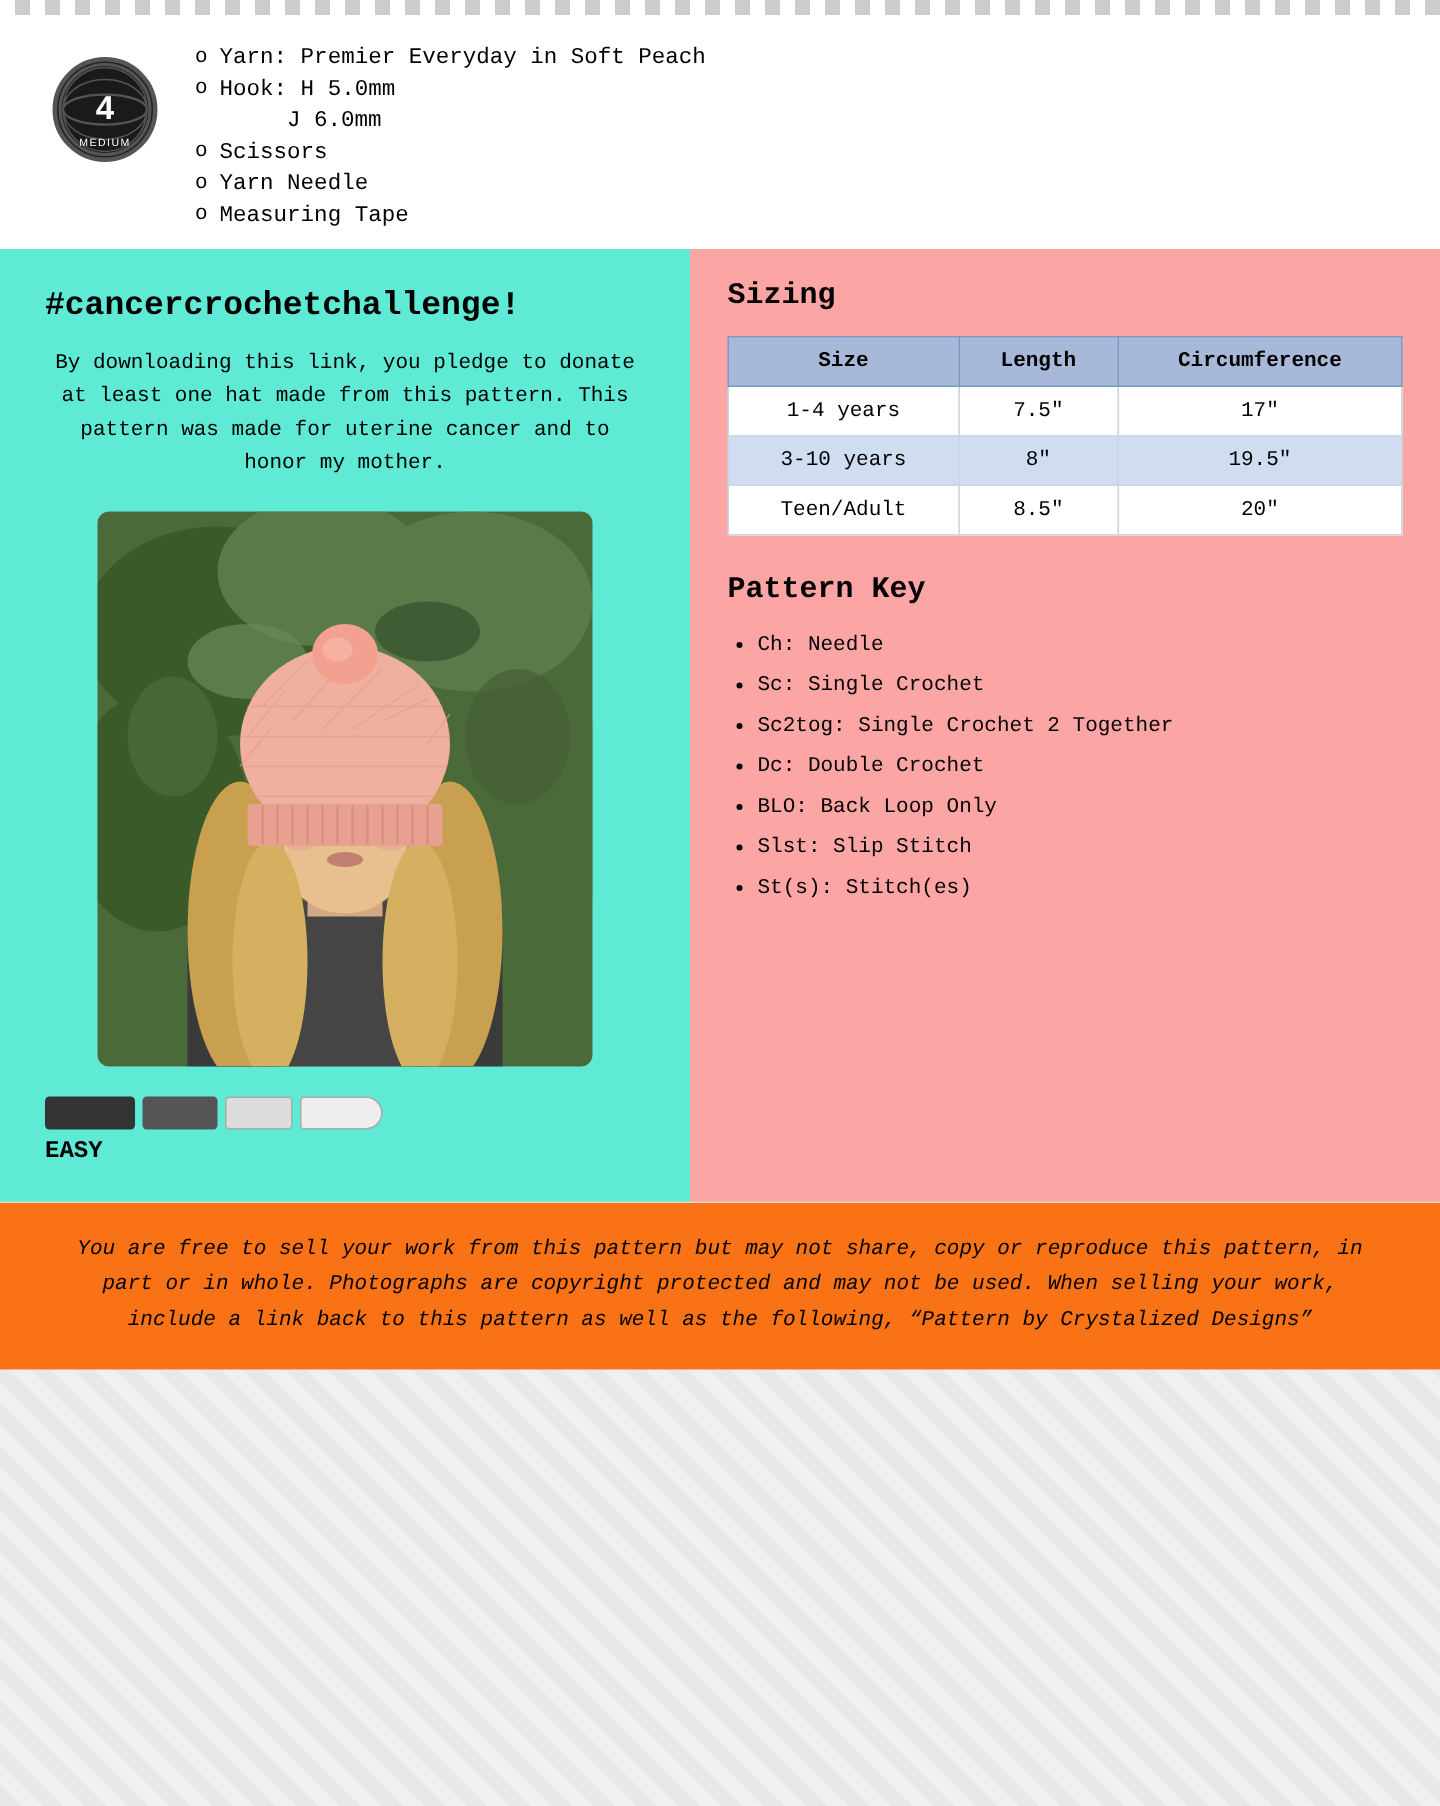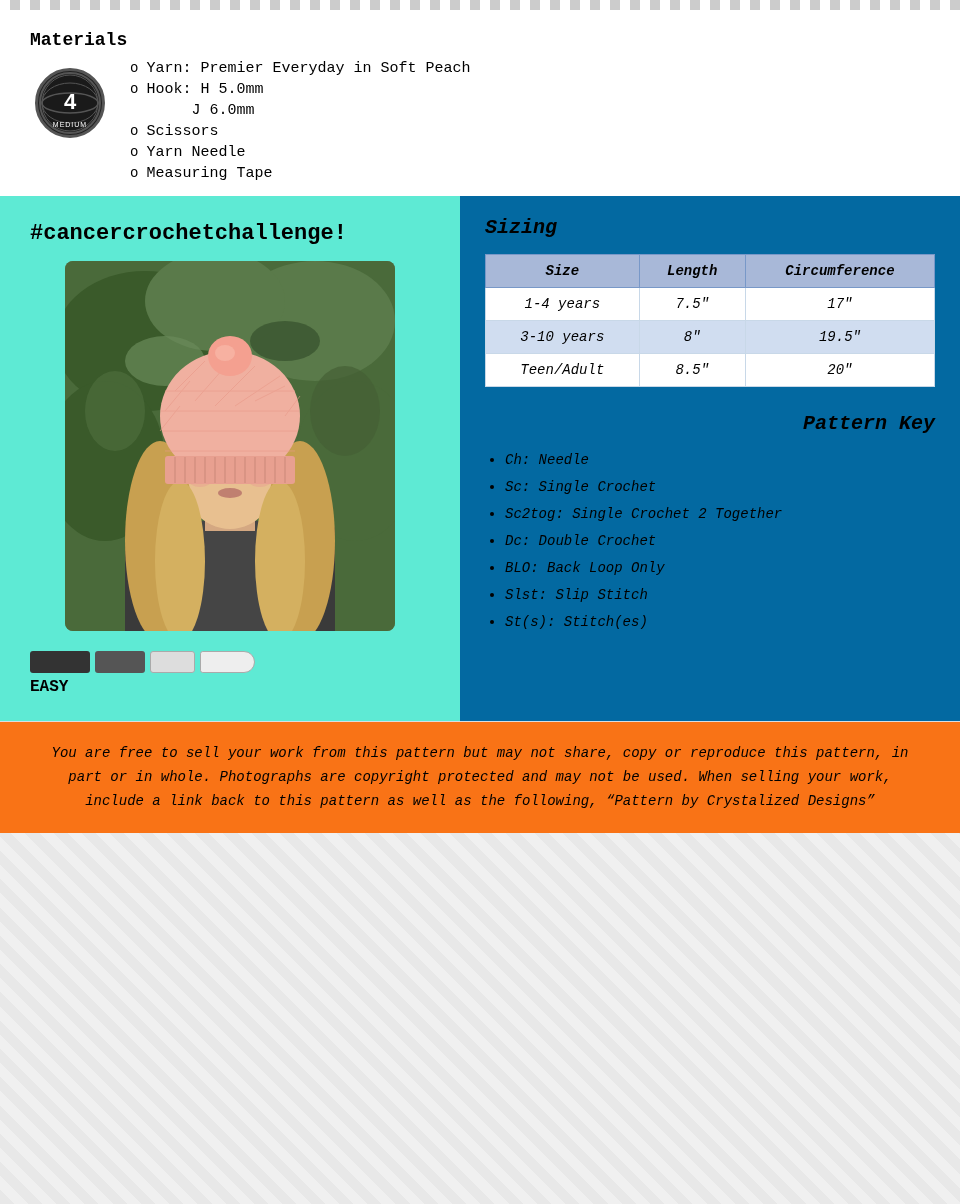--- a/index.html
+++ b/index.html
@@ -165,22 +165,21 @@
       font-size: 16px;
       font-weight: bold;
       margin-top: 5px;
       color: #000;
     }
 
     
     .right-panel {
       flex: 1;
       padding: 20px 25px;
-      background: #0369a1;
-      font-style: italic;
+      background: #fca5a5;
     }
 
     .sizing-title {
       font-family: 'Courier New', Courier, monospace;
       font-size: 20px;
       font-weight: bold;
       margin-bottom: 15px;
     }
 
     .sizing-list {
@@ -224,21 +223,20 @@
 
     .sizing-table tr:nth-child(odd) {
       background: white;
     }
 
     .pattern-key-title {
       font-family: 'Courier New', Courier, monospace;
       font-size: 20px;
       font-weight: bold;
       margin-bottom: 15px;
-      text-align: right;
     }
 
     .pattern-key-list {
       list-style: disc;
       padding-left: 20px;
     }
 
     .pattern-key-list li {
       font-family: 'Courier New', Courier, monospace;
       font-size: 14px;
@@ -274,21 +272,20 @@
     }
   </style>
 </head>
 <body>
 
 <div class="page-wrapper">
 
   <div class="top-checker"></div>
 
   <div class="materials-section">
-    <div class="materials-title">Materials</div>
     <div class="materials-content">
 
       <div class="yarn-badge">
         <div class="yarn-badge-inner">
 
           <svg width="64" height="64" viewBox="0 0 64 64" style="position:absolute;top:0;left:0;">
             <circle cx="32" cy="32" r="30" fill="#1a1a1a" stroke="#555" stroke-width="2"></circle>
             <ellipse cx="32" cy="32" rx="28" ry="10" fill="none" stroke="#555" stroke-width="1.5"></ellipse>
             <ellipse cx="32" cy="32" rx="28" ry="20" fill="none" stroke="#555" stroke-width="1"></ellipse>
             <ellipse cx="32" cy="32" rx="28" ry="28" fill="none" stroke="#555" stroke-width="1"></ellipse>
@@ -324,20 +321,21 @@
           <span>Measuring Tape</span>
         </li>
       </ul>
     </div>
   </div>
 
   <div class="main-content">
 
     <div class="left-panel">
       <div class="challenge-title">#cancercrochetchallenge!</div>
+      <div class="challenge-text">By downloading this link, you pledge to donate at least one hat made from this pattern. This pattern was made for uterine cancer and to honor my mother.</div>
 
       <div class="hat-image">
         
         <svg width="330" height="370" viewBox="0 0 330 370" xmlns="http://www.w3.org/2000/svg">
 
           <rect width="330" height="370" fill="#4a6a3a"></rect>
           <ellipse cx="80" cy="80" rx="90" ry="70" fill="#3a5a2a"></ellipse>
           <ellipse cx="250" cy="60" rx="80" ry="60" fill="#5a7a4a"></ellipse>
           <ellipse cx="40" cy="200" rx="60" ry="80" fill="#3a5a2a"></ellipse>
           <ellipse cx="290" cy="200" rx="60" ry="80" fill="#4a6a3a"></ellipse>

